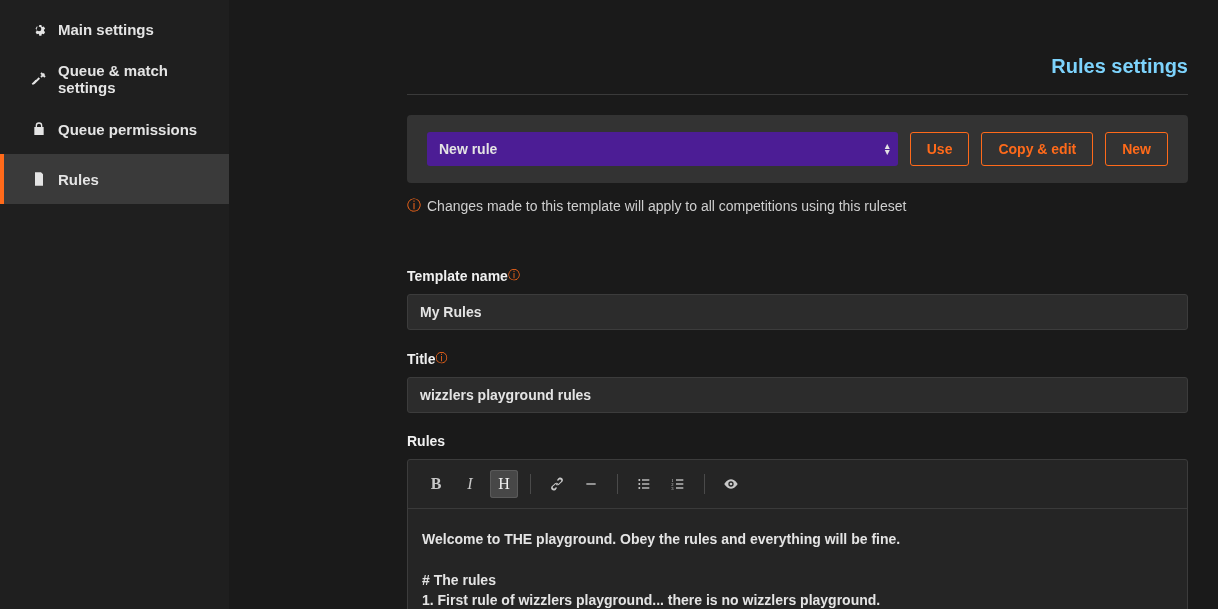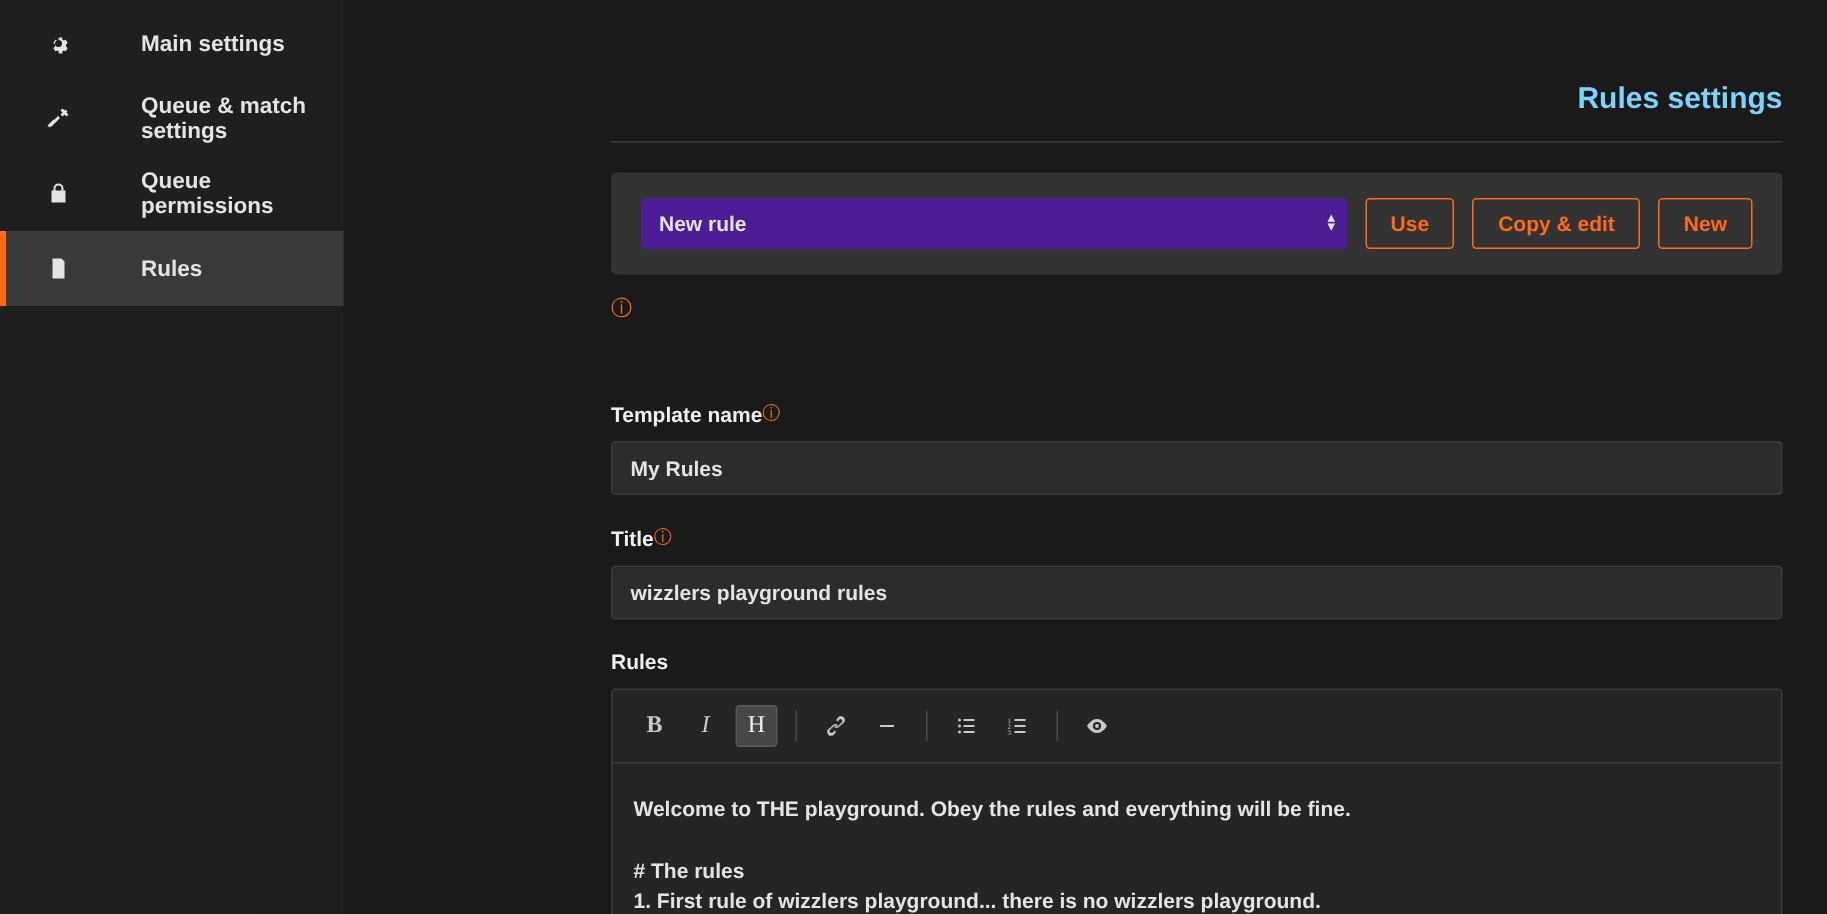--- a/index.html
+++ b/index.html
@@ -21,21 +21,20 @@
   .sidebar-item {
     display: flex;
     align-items: center;
     padding: 0 16px 0 30px;
     height: 50px;
     font-size: 15px;
     font-weight: 600;
     cursor: pointer;
     color: #e4e4e4;
     position: relative;
-    gap: 36px;
   }
   .sidebar-item.active {
     background: #3a3a3a;
   }
   .sidebar-item.active::before {
     content: "";
     position: absolute;
     left: 0; top: 0; bottom: 0;
     width: 4px;
     background: #ff6a1a;
@@ -260,20 +259,21 @@
           <span>▾</span>
       </span>
     </div>
     <button class="btn">Use</button>
     <button class="btn">Copy &amp; edit</button>
     <button class="btn">New</button>
   </div>
 
   <div class="warning-row">
     <span class="warn-icon">ⓘ</span>
+    <span>Changes made to this template will apply to all competitions using this ruleset</span>
   </div>
 
   <div class="form-group">
     <div class="form-label">
       <span>Template name</span>
       <span class="info-icon">ⓘ</span>
     </div>
     <input class="text-input" type="text" value="My Rules" style="">
   </div>
 

